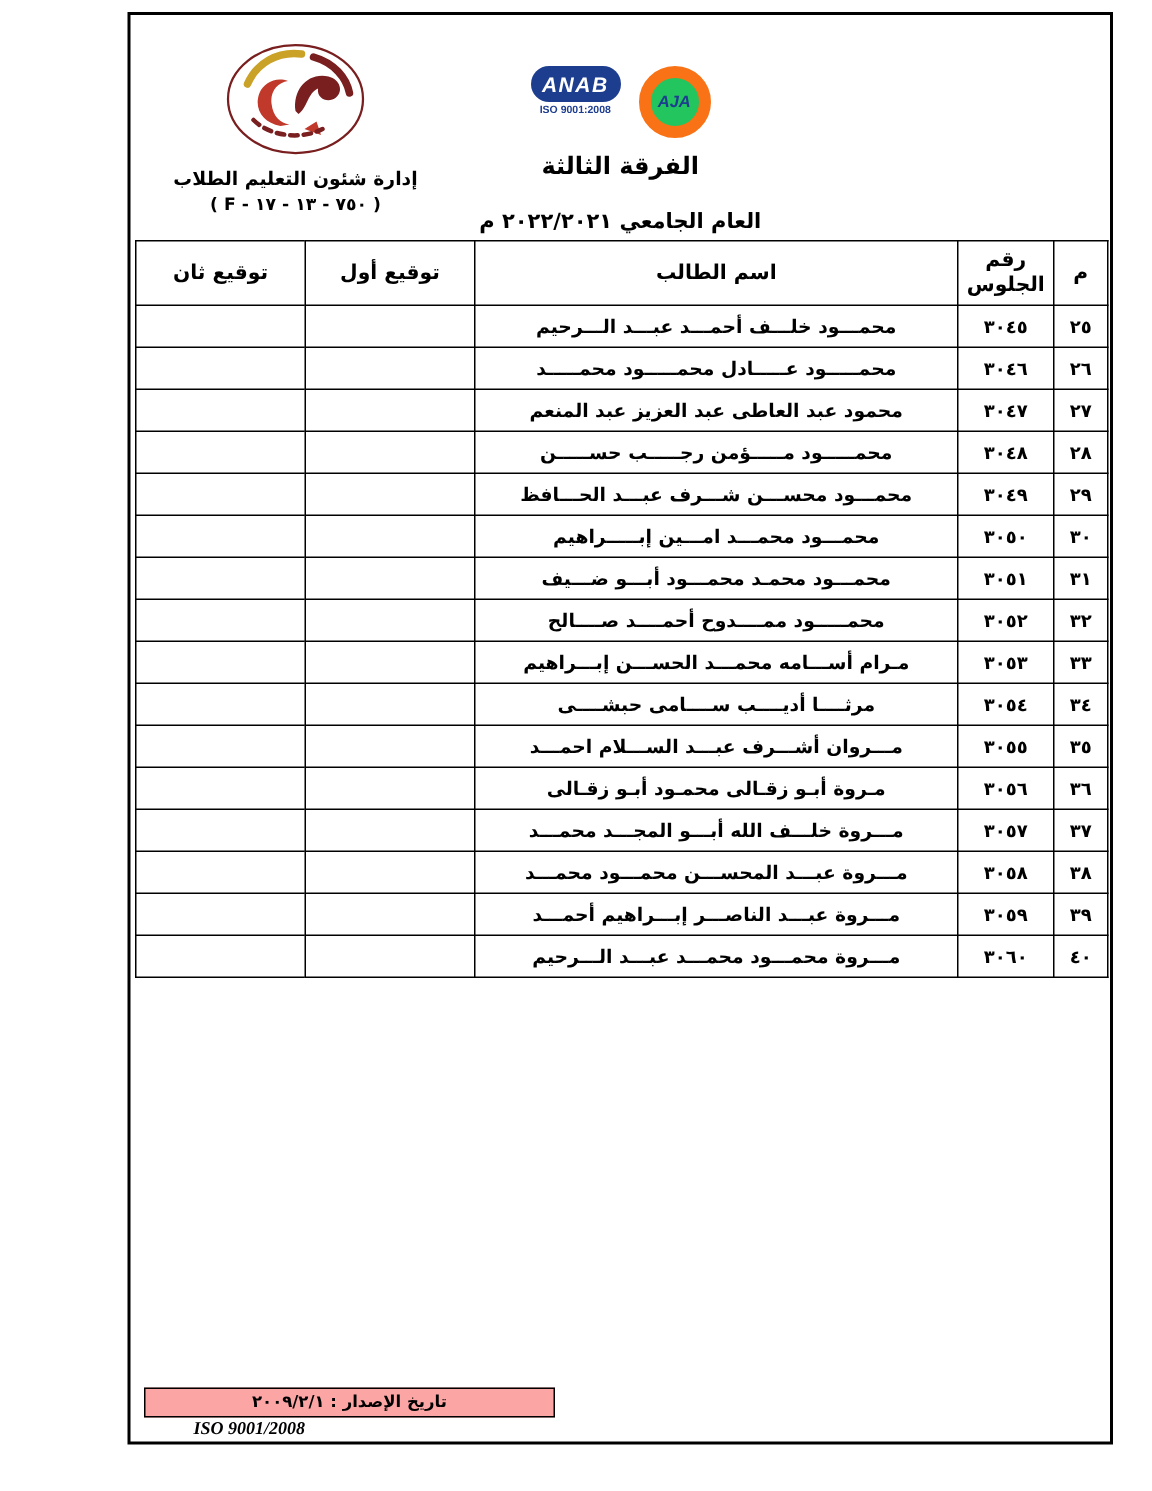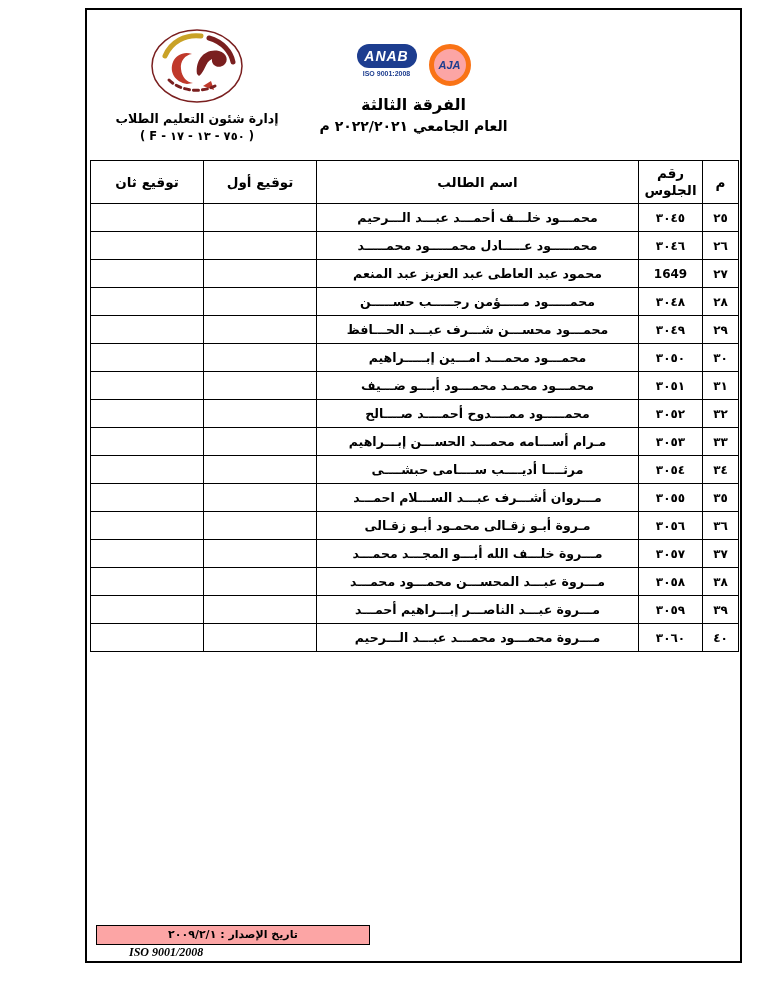--- a/index.html
+++ b/index.html
@@ -19,27 +19,27 @@
   .header-center{position:absolute;top:34px;left:50%;transform:translateX(-50%);width:250px;text-align:center;}
   .cert-logos{display:flex;justify-content:center;align-items:flex-start;gap:12px;direction:ltr;}
   .anab{display:flex;flex-direction:column;align-items:center;}
   .anab-box{
     width:60px;height:24px;background:#1d3d8f;border-radius:13px;color:#fff;
     font-weight:bold;font-style:italic;font-size:14px;line-height:25px;text-align:center;
     font-family:"Liberation Sans",sans-serif;letter-spacing:1px;
   }
   .anab-iso{font-size:7px;color:#1d3d8f;font-weight:bold;margin-top:2px;font-family:"Liberation Sans",sans-serif;}
   .aja{
-    width:32px;height:32px;border:5px solid #f97316;border-radius:50%;
+    width:32px;height:32px;border:8px solid #f97316;border-radius:50%;
     color:#1d3d8f;font-weight:bold;font-style:italic;font-size:11px;
-    display:flex;align-items:center;justify-content:center;background:#fca5a5;
+    display:flex;align-items:center;justify-content:center;background:#22c55e;
     font-family:"Liberation Sans",sans-serif;
   }
   .grade{font-weight:bold;font-size:16px;margin-top:9px;}
-  .year{font-weight:bold;font-size:14px;margin-top:4px;}
+  .year{font-weight:bold;font-size:14px;margin-top:20px;}
 
   .header-left{position:absolute;top:18px;left:6px;width:208px;text-align:center;}
   .dept-name{font-weight:bold;font-size:12.5px;margin-top:3px;}
   .form-code{font-weight:bold;font-size:11.5px;margin-top:3px;direction:ltr;unicode-bidi:embed;}
 
   
   .student-table{
     position:absolute;top:150px;right:1px;width:649px;
     border-collapse:collapse;table-layout:fixed;
   }
@@ -131,21 +131,21 @@
   </tr>
           <tr>
     <td class="c-serial">٢٦</td>
     <td class="c-seat">٣٠٤٦</td>
     <td class="c-name">محمـــــود عـــــادل محمـــــود محمـــــد</td>
     <td class="c-sign1"></td>
     <td class="c-sign2"></td>
   </tr>
           <tr>
     <td class="c-serial">٢٧</td>
-    <td class="c-seat">1649</td>
+    <td class="c-seat">٣٠٤٧</td>
     <td class="c-name">محمود عبد العاطى عبد العزيز عبد المنعم</td>
     <td class="c-sign1"></td>
     <td class="c-sign2"></td>
   </tr>
           <tr>
     <td class="c-serial">٢٨</td>
     <td class="c-seat">٣٠٤٨</td>
     <td class="c-name">محمـــــود مـــــؤمن رجـــــب حســـــن</td>
     <td class="c-sign1"></td>
     <td class="c-sign2"></td>

